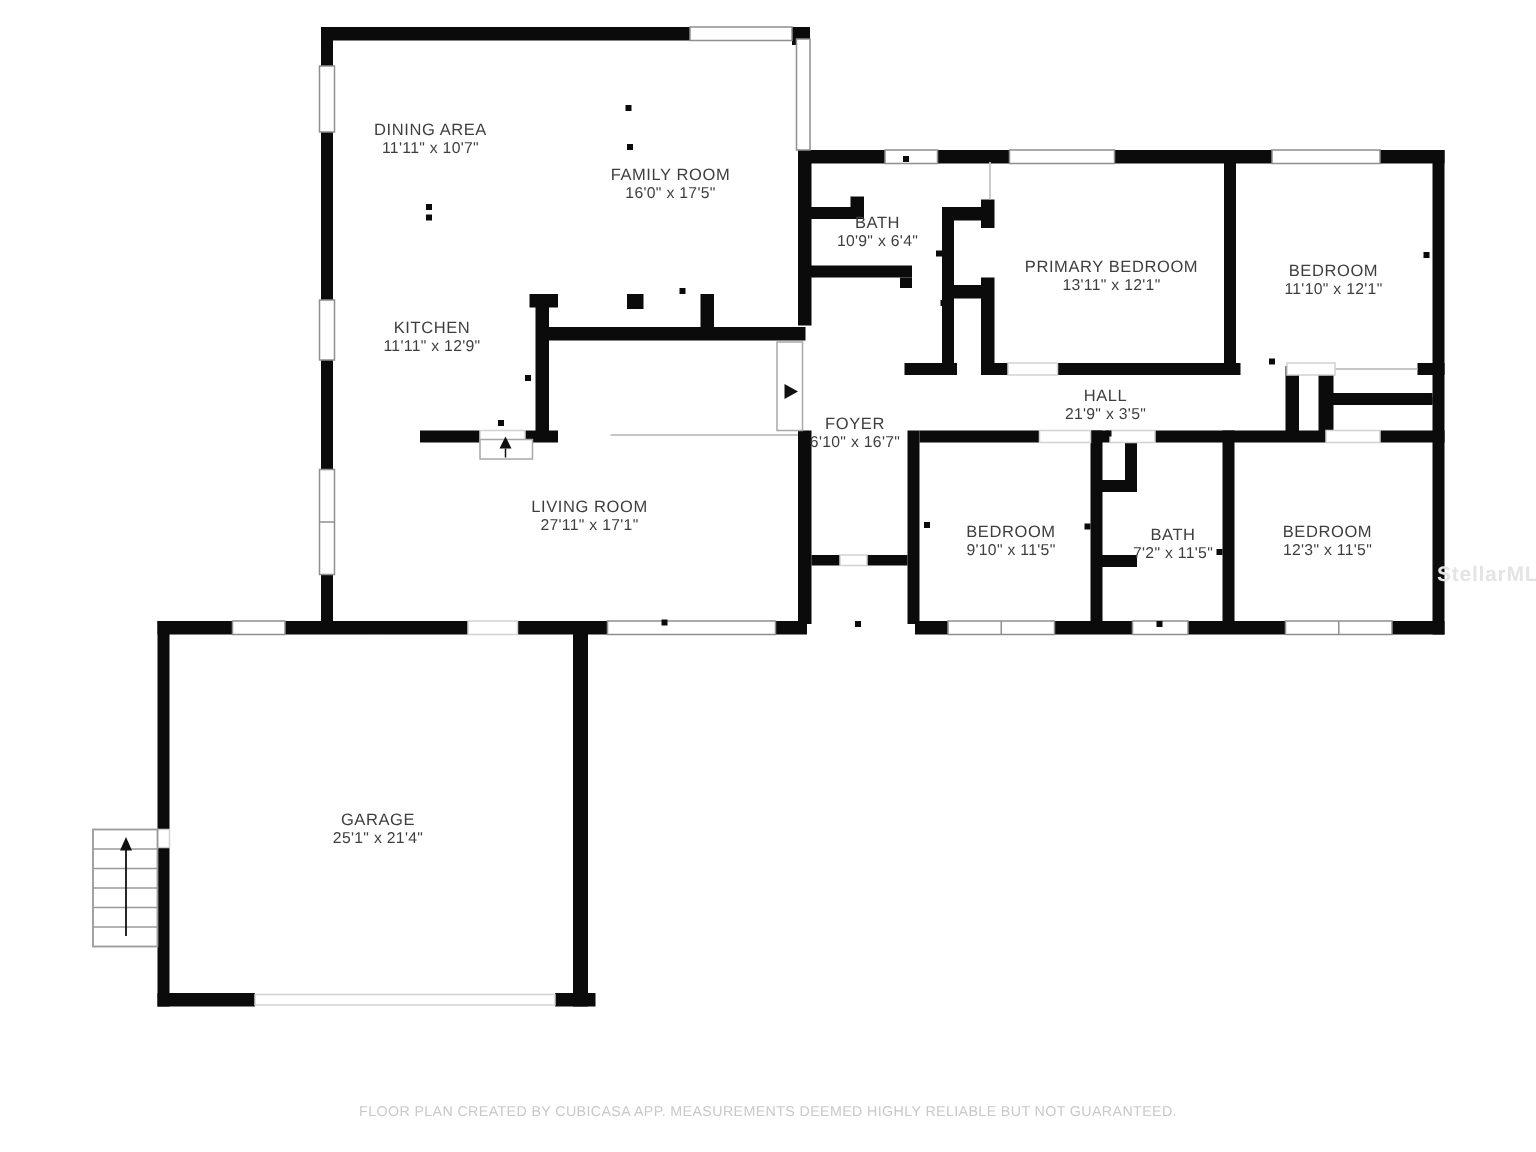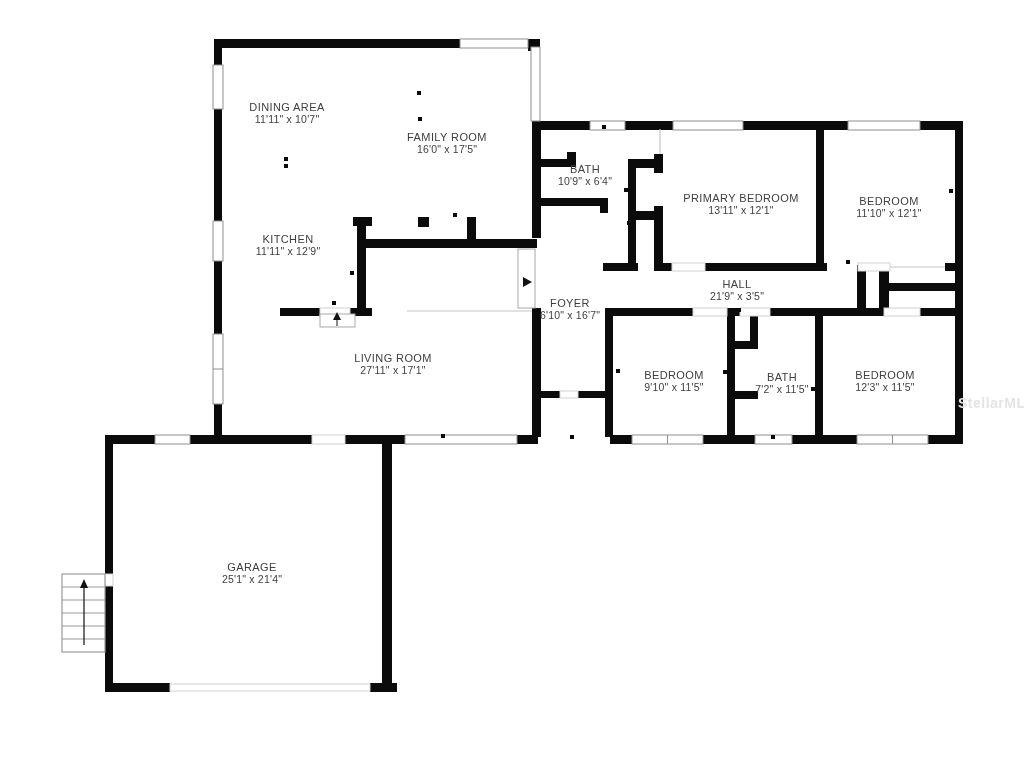--- a/index.html
+++ b/index.html
@@ -1,18 +1,18 @@
 <!DOCTYPE html>
 <html><head>
 <meta charset="utf-8">
 <style>
   html,body{margin:0;padding:0;background:#ffffff;}
   body{width:1024px;height:768px;position:relative;overflow:hidden;
        font-family:"Liberation Sans","DejaVu Sans",sans-serif;}
-  #plan-wrap{position:absolute;inset:0;margin-top:21px;}
+  #plan-wrap{position:absolute;inset:0;}
   #plan-svg{position:absolute;left:0;top:0;}
   #footer-note{position:absolute;left:0;top:736px;width:1024px;text-align:center;
        font-size:9.5px;letter-spacing:.25px;color:#c9c9c9;}
   #watermark{position:absolute;left:958px;top:374px;font-size:14px;font-weight:600;
        color:#e4e4e4;letter-spacing:.5px;white-space:nowrap;}
   text.room-name{font-size:11px;font-weight:500;letter-spacing:.4px;}
   text.room-dims{font-size:10.5px;font-weight:400;letter-spacing:.2px;}
 </style>
 </head>
 <body>
@@ -254,13 +254,14 @@
           <text x="885" y="358" text-anchor="middle" fill="#3e3e3e" class="room-name">BEDROOM</text>
           <text x="885" y="370" text-anchor="middle" fill="#3e3e3e" class="room-dims">12'3" x 11'5"</text>
         </g>
         <g>
           <text x="252" y="550" text-anchor="middle" fill="#3e3e3e" class="room-name">GARAGE</text>
           <text x="252" y="562" text-anchor="middle" fill="#3e3e3e" class="room-dims">25'1" x 21'4"</text>
         </g>
       </g>
     </svg>
   <div id="watermark">StellarMLS</div>
+  <div id="footer-note">FLOOR PLAN CREATED BY CUBICASA APP. MEASUREMENTS DEEMED HIGHLY RELIABLE BUT NOT GUARANTEED.</div>
 </div>
 
 </body></html>

